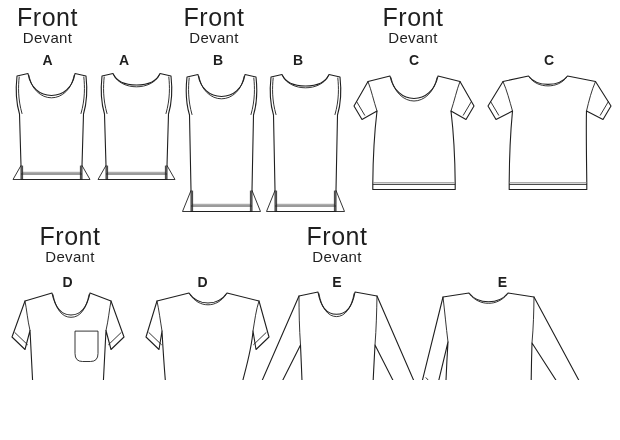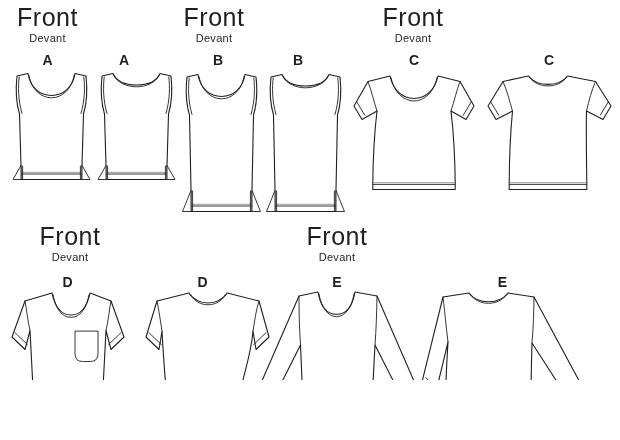--- a/index.html
+++ b/index.html
@@ -7,21 +7,21 @@
     --ink:#1f1f1f;
     --stitch:#8f8f8f;
   }
   html,body{margin:0;padding:0;background:#fff;}
   .sheet{
     position:relative;width:620px;height:380px;background:var(--bg);
     overflow:hidden;font-family:"Liberation Sans",sans-serif;color:var(--ink);
   }
   .hdr{position:absolute;transform:translateX(-50%);text-align:center;white-space:nowrap;}
   .front-lbl{font-size:25px;line-height:20px;font-weight:400;letter-spacing:.5px;color:var(--ink);}
-  .devant-lbl{font-size:11px;line-height:12px;margin-top:5px;font-weight:500;letter-spacing:.3px;color:var(--ink);}
+  .devant-lbl{font-size:15px;line-height:12px;margin-top:5px;font-weight:500;letter-spacing:.3px;color:var(--ink);}
   .vletter{position:absolute;transform:translateX(-50%);font-size:14px;font-weight:700;line-height:12px;color:var(--ink);white-space:nowrap;}
   svg.garment{position:absolute;overflow:visible;}
   .o{fill:#fff;stroke:var(--ink);stroke-width:1.1;stroke-linejoin:round;}
   .d{fill:none;stroke:var(--ink);stroke-width:.9;stroke-linecap:round;}
   .s{fill:none;stroke:var(--stitch);stroke-width:.9;}
   .flap{fill:#fff;stroke:var(--ink);stroke-width:.9;stroke-linejoin:round;}
 </style>
 </head>
 <body>
 

